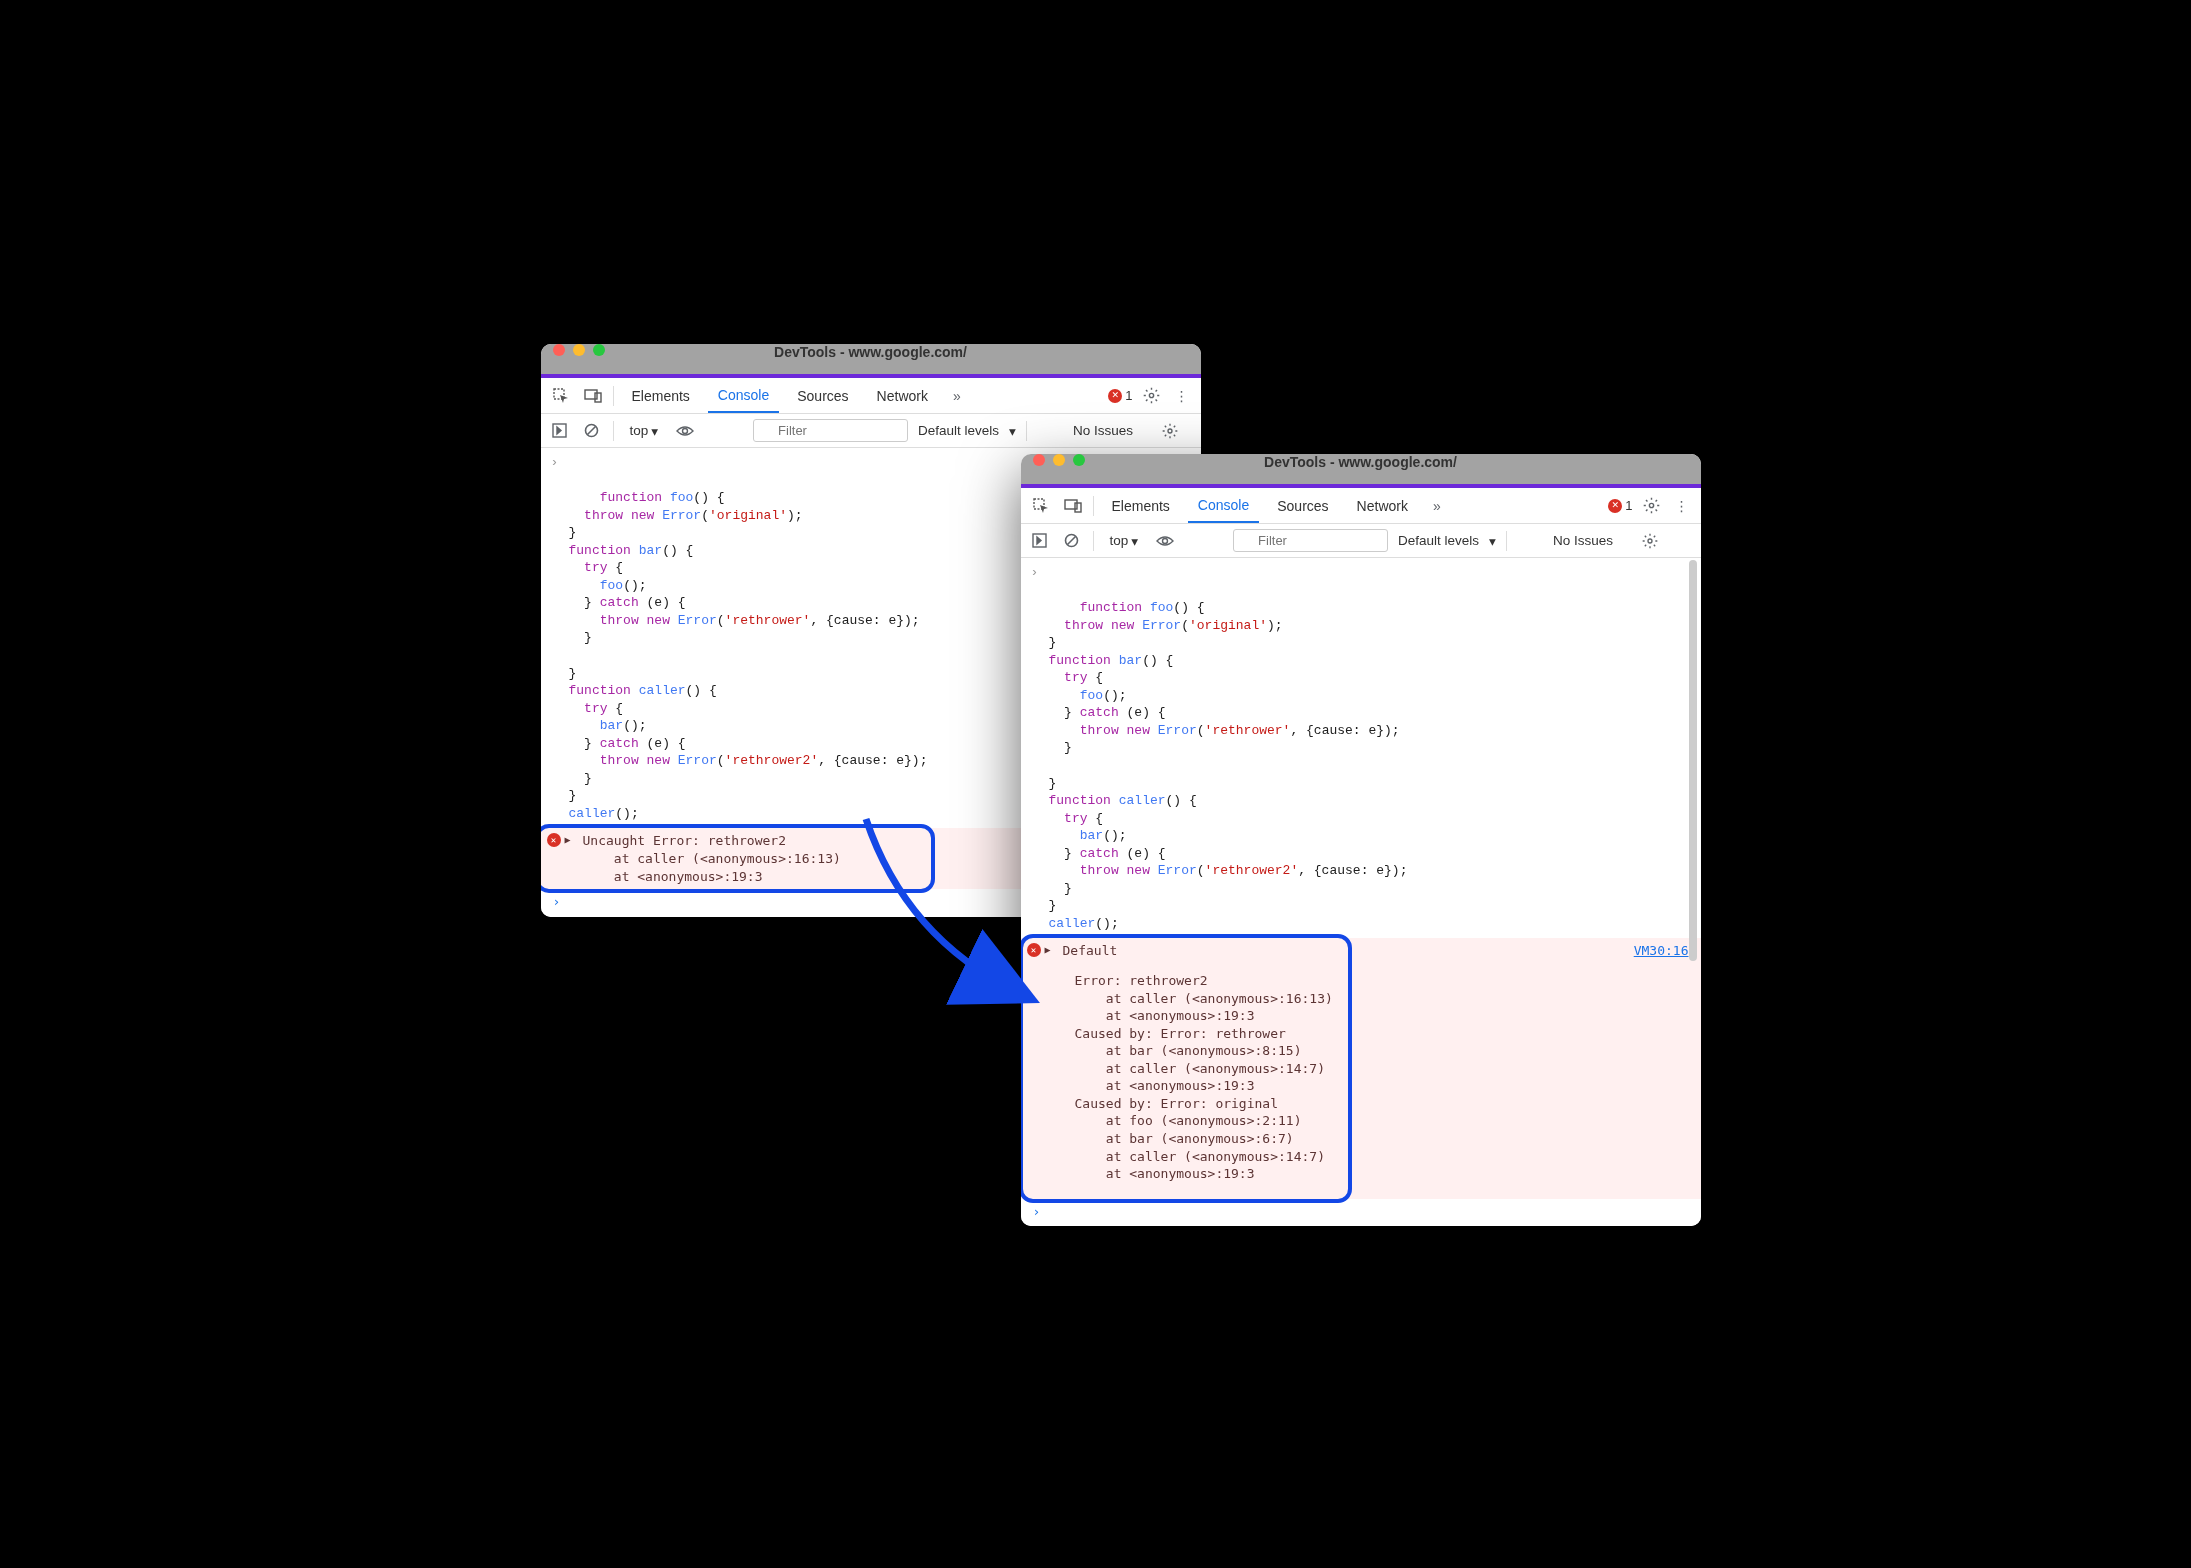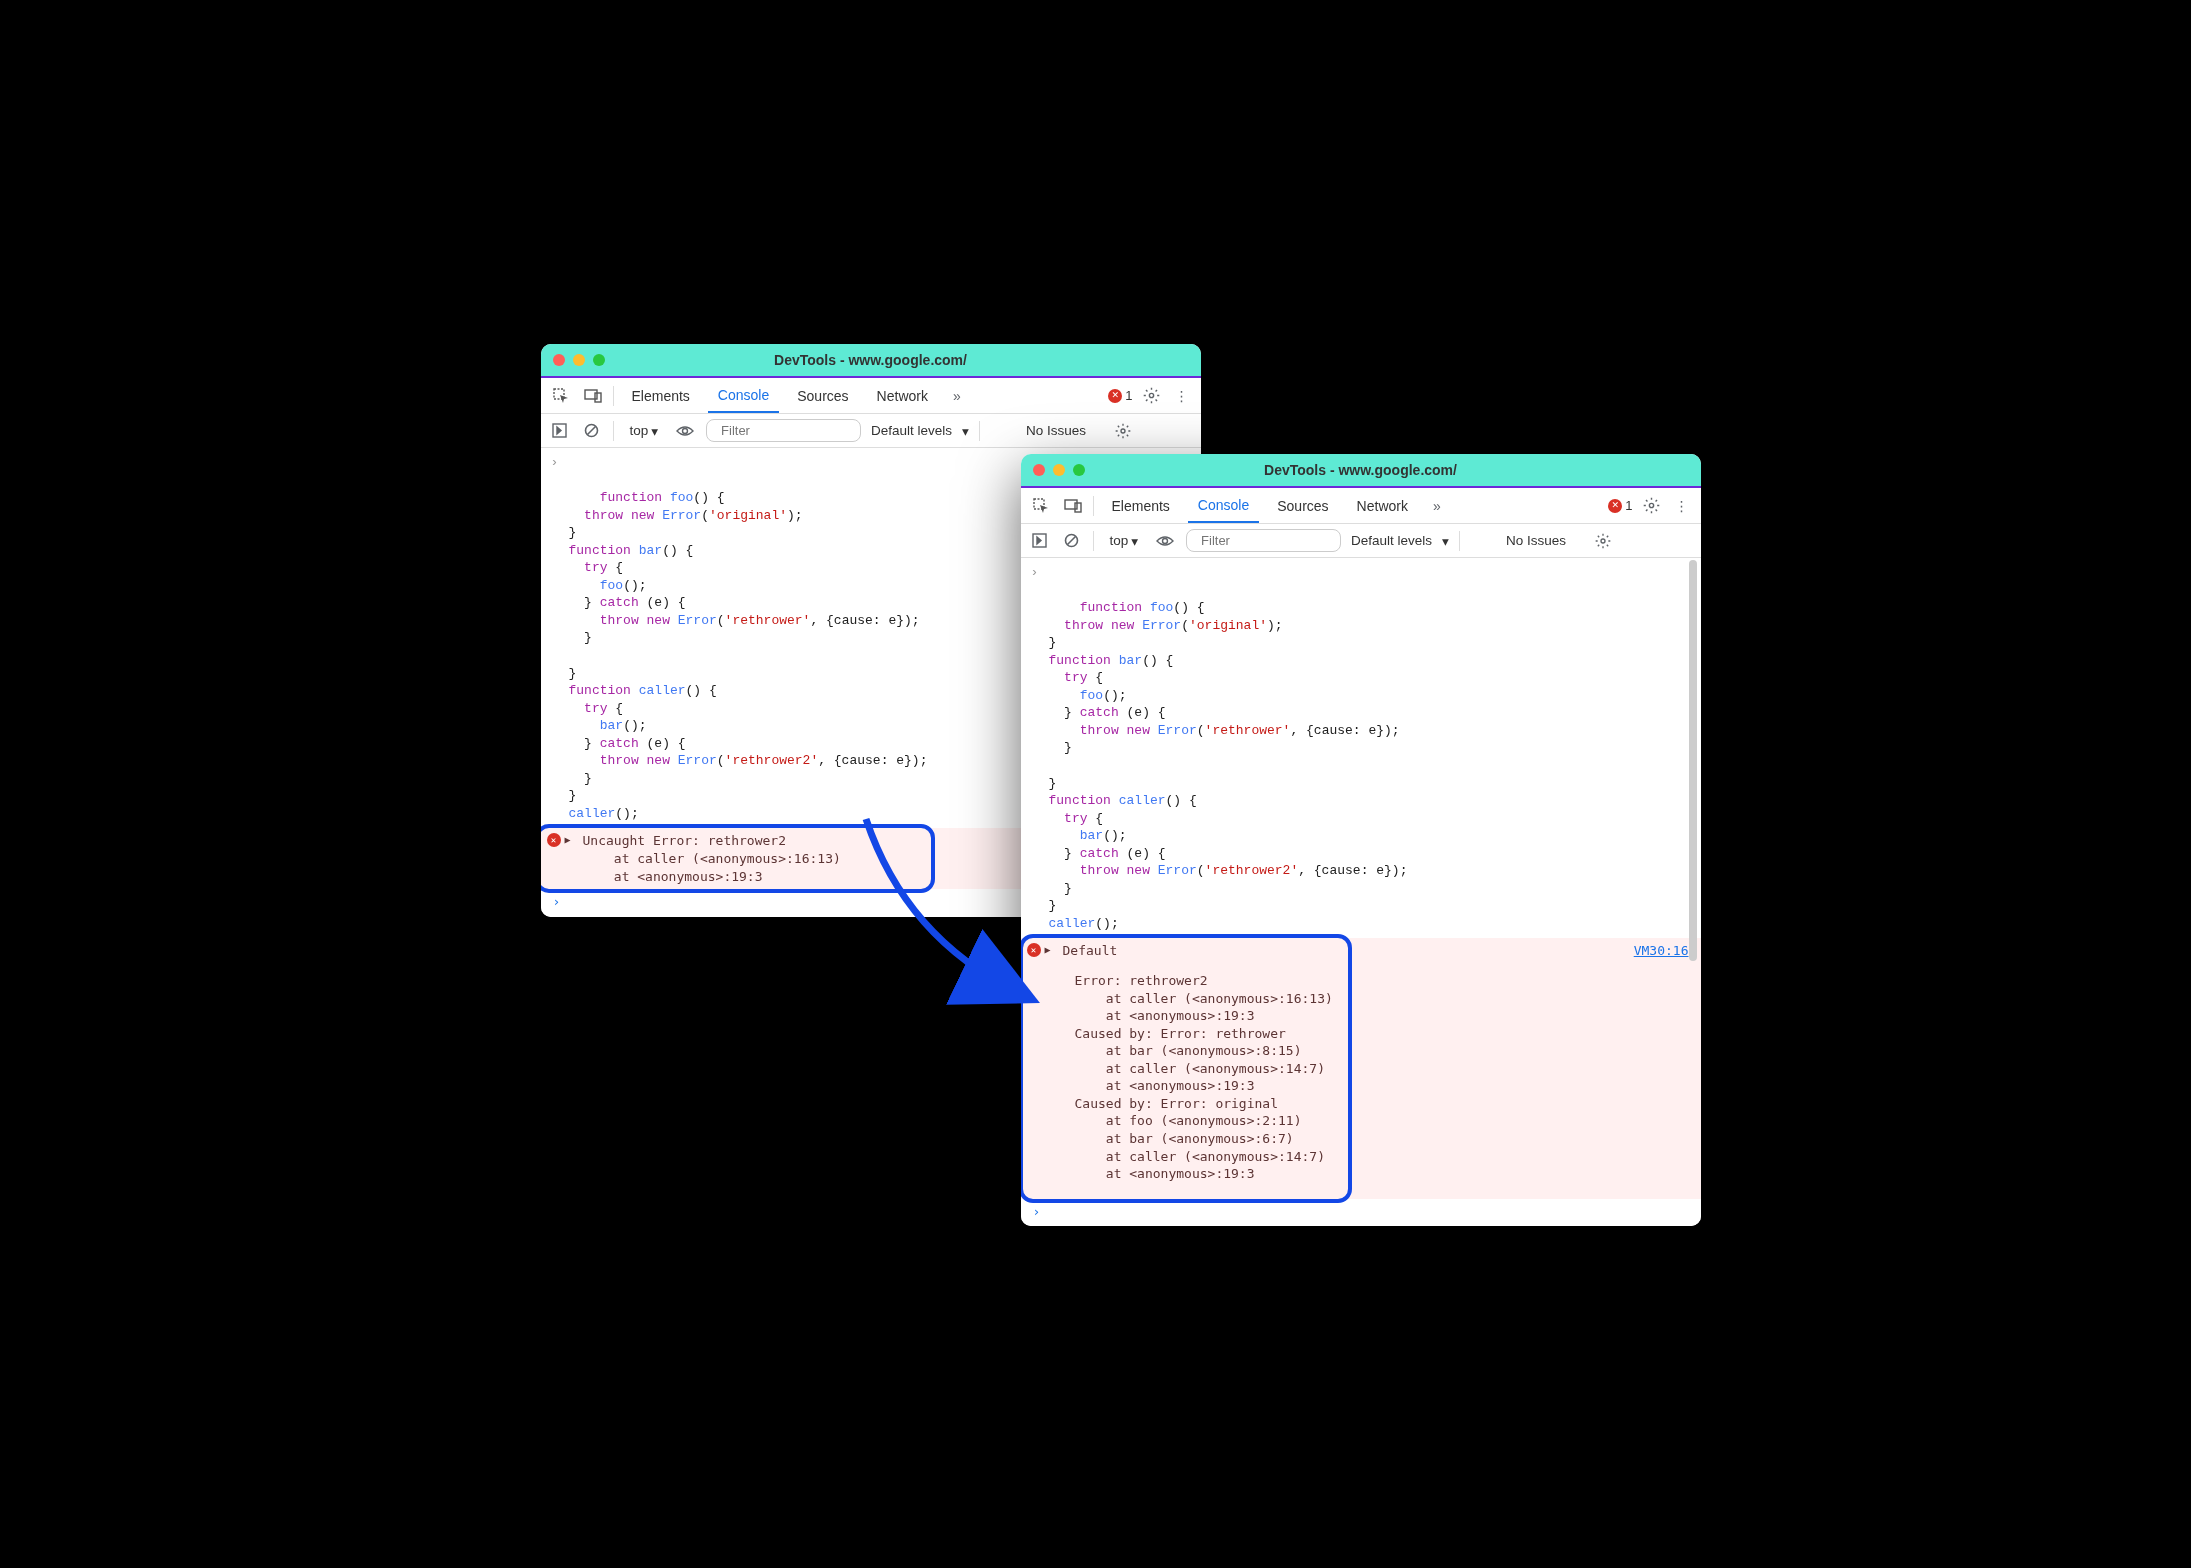--- a/index.html
+++ b/index.html
@@ -26,25 +26,24 @@
   border-radius: 10px;
   box-shadow: 0 20px 60px rgba(0,0,0,0.6);
   overflow: hidden;
   display: flex;
   flex-direction: column;
 }
 .window-left { left: 75px; top: 45px; width: 660px; }
 .window-right { left: 555px; top: 155px; width: 680px; }
 .titlebar {
   height: 34px;
-  background: #5eead4;
+  background: #a3a3a3;
   display: flex;
-  align-items: center;
   padding: 0 12px;
-  border-bottom: 2px solid #6d28d9;
+  border-bottom: 4px solid #6d28d9;
   position: relative;
 }
 .traffic-lights { display: flex; gap: 8px; position: absolute; left: 12px; }
 .light { width: 12px; height: 12px; border-radius: 50%; }
 .light.red { background:#ff5f57; }
 .light.yellow { background:#febc2e; }
 .light.green { background:#28c840; }
 .win-title { flex:1; text-align:center; font-size:14px; color:#333; font-weight:600; }
 .tabbar {
   display:flex; align-items:center; height:36px;
@@ -64,21 +63,21 @@
 .filterbar {
   display:flex; align-items:center; height:34px;
   border-bottom:1px solid #ddd; padding:0 8px; gap:10px;
   font-size:13.5px; color:#333;
 }
 .filterbar select, .filterbar input {
   font-size:13px; font-family:inherit;
 }
 .context-select { display:flex; align-items:flex-start; gap:3px; padding:2px 6px; }
 .filter-input {
-  border:1px solid #ccc; border-radius:8px; padding:3px 14px; width:155px;
+  border:1px solid #ccc; border-radius:3px; padding:3px 24px; width:155px;margin-left:47px;
 }
 .level-select { display:flex; align-items:center; gap:10px; color:#333; }
 .no-issues { color:#333; padding:0 6px;margin-left:30px; }
 .console-body {
   font-family: Menlo, Monaco, "Courier New", monospace;
   font-size:13px; line-height:1.35;
   flex:1; background:#fff; position:relative;
 }
 .code-block { padding:6px 8px 6px 28px; position:relative; white-space:pre; }
 .code-block .prompt-arrow { position:absolute; left:10px; top:6px; color:#999; }

